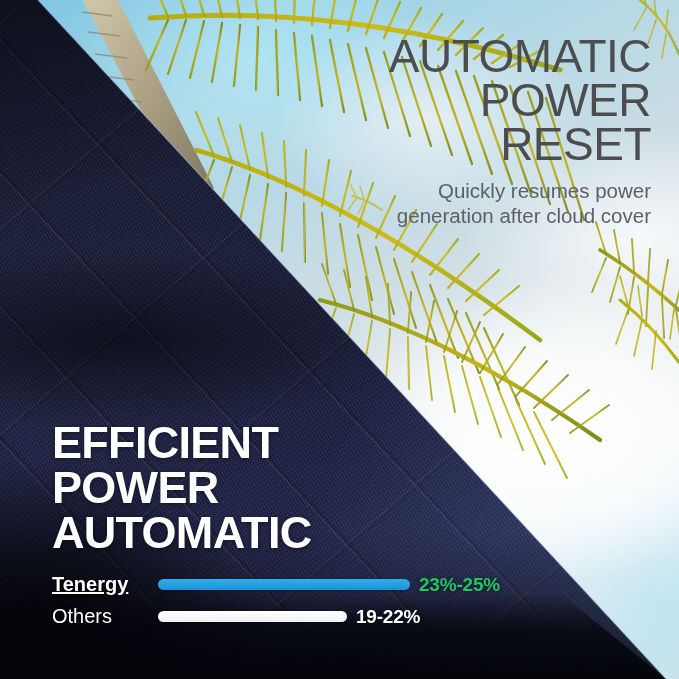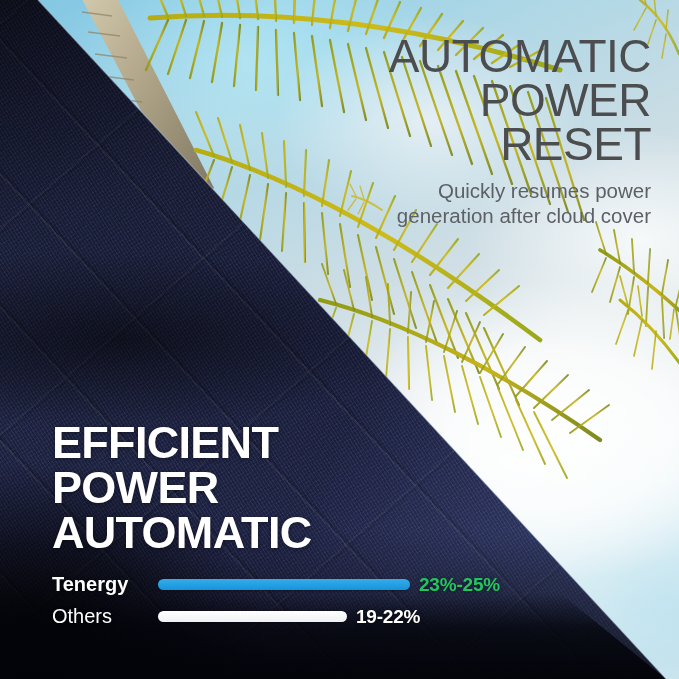--- a/index.html
+++ b/index.html
@@ -167,21 +167,21 @@
   .row + .row{margin-top:5px;}
   .row-label{
     width:106px;
     flex:0 0 106px;
     font-family:"Liberation Sans",sans-serif;
     font-size:20px;
     color:#ffffff;
     text-shadow:0 1px 4px rgba(0,0,0,.5);
     white-space:nowrap;
   }
-  .row.primary .row-label{font-weight:bold;}
+  .row.primary .row-label{font-weight:bold;text-decoration:underline;}
   .row.secondary .row-label{font-weight:normal;}
 
   .track{
     flex:0 0 auto;
     height:11px;
     border-radius:6px;
     position:relative;
   }
   .row.primary .track{
     width:252px;

